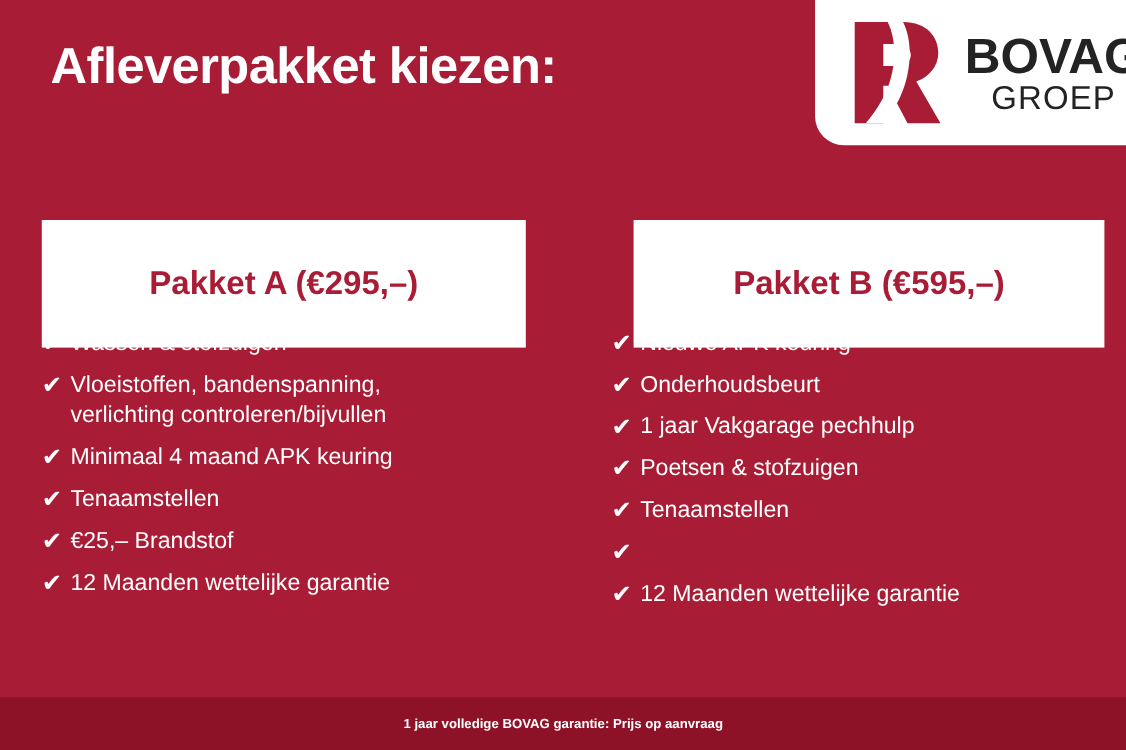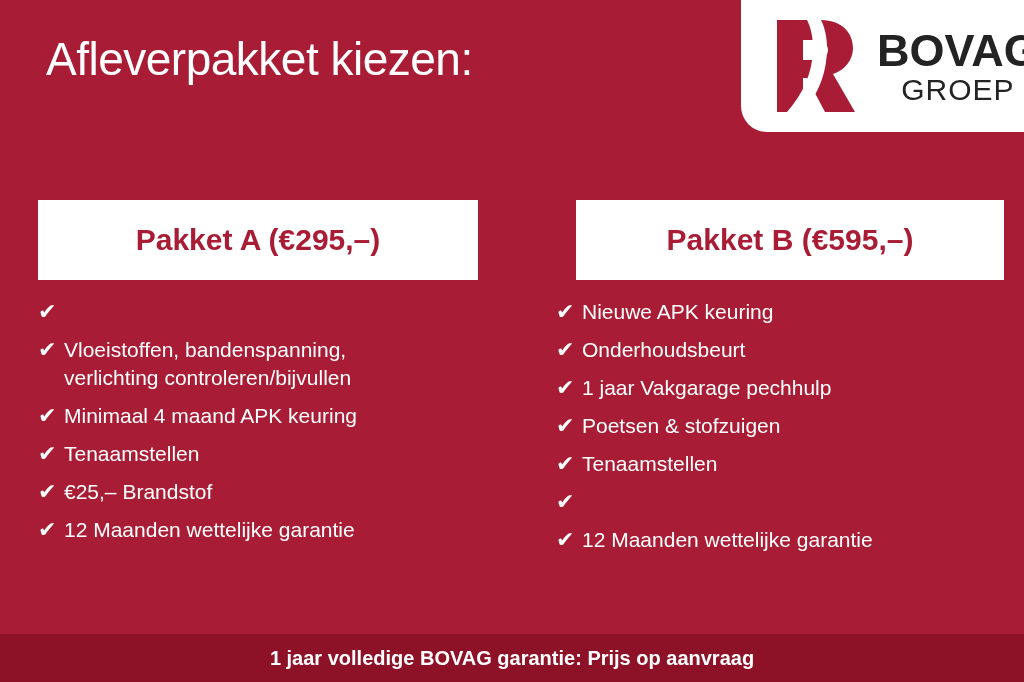--- a/index.html
+++ b/index.html
@@ -19,21 +19,21 @@
     height: 682px;
     background: #a81d35;
     overflow: hidden;
   }
   
   .header-title {
     position: absolute;
     left: 46px;
     top: 32px;
     font-size: 46px;
-    font-weight: normal;
+    font-weight: bold;
     color: #ffffff;
     letter-spacing: -0.5px;
     white-space: nowrap;
   }
   
   .logo-card {
     position: absolute;
     right: 0;
     top: 0;
     width: 283px;
@@ -67,21 +67,21 @@
     color: #232323;
     letter-spacing: 1px;
     display: block;
     margin-top: 2px;
     text-align: center;
   }
   
   .card {
     position: absolute;
     top: 200px;
-    height: 80px;
+    height: 116px;
     background: #ffffff;
     display: flex;
     align-items: center;
     justify-content: center;
   }
   .card-a { left: 38px; width: 440px; }
   .card-b { left: 556px; width: 428px; margin-left: 20px; }
   .card-title {
     font-size: 30px;
     font-weight: bold;
@@ -121,21 +121,21 @@
     left: 0;
     bottom: 0;
     width: 1024px;
     height: 48px;
     background: #8e1227;
     display: flex;
     align-items: center;
     justify-content: center;
   }
   .footer-text {
-    font-size: 20px;
+    font-size: 12px;
     font-weight: bold;
     color: #ffffff;
     text-align: right;
   }
 </style>
 </head>
 <body>
 
 <div class="poster">
 
@@ -153,20 +153,21 @@
       <span class="logo-groep">GROEP</span>
     </div>
   </div>
 
   <div class="card card-a">
     <div class="card-title">Pakket A (€295,–)</div>
   </div>
   <div class="list list-a">
     <div class="list-item">
       <span class="check">✔</span>
+      <span class="item-text">Wassen &amp; stofzuigen</span>
     </div>
     <div class="list-item">
       <span class="check">✔</span>
       <span class="item-text">Vloeistoffen, bandenspanning,
 verlichting controleren/bijvullen</span>
     </div>
     <div class="list-item">
       <span class="check">✔</span>
       <span class="item-text">Minimaal 4 maand APK keuring</span>
     </div>

